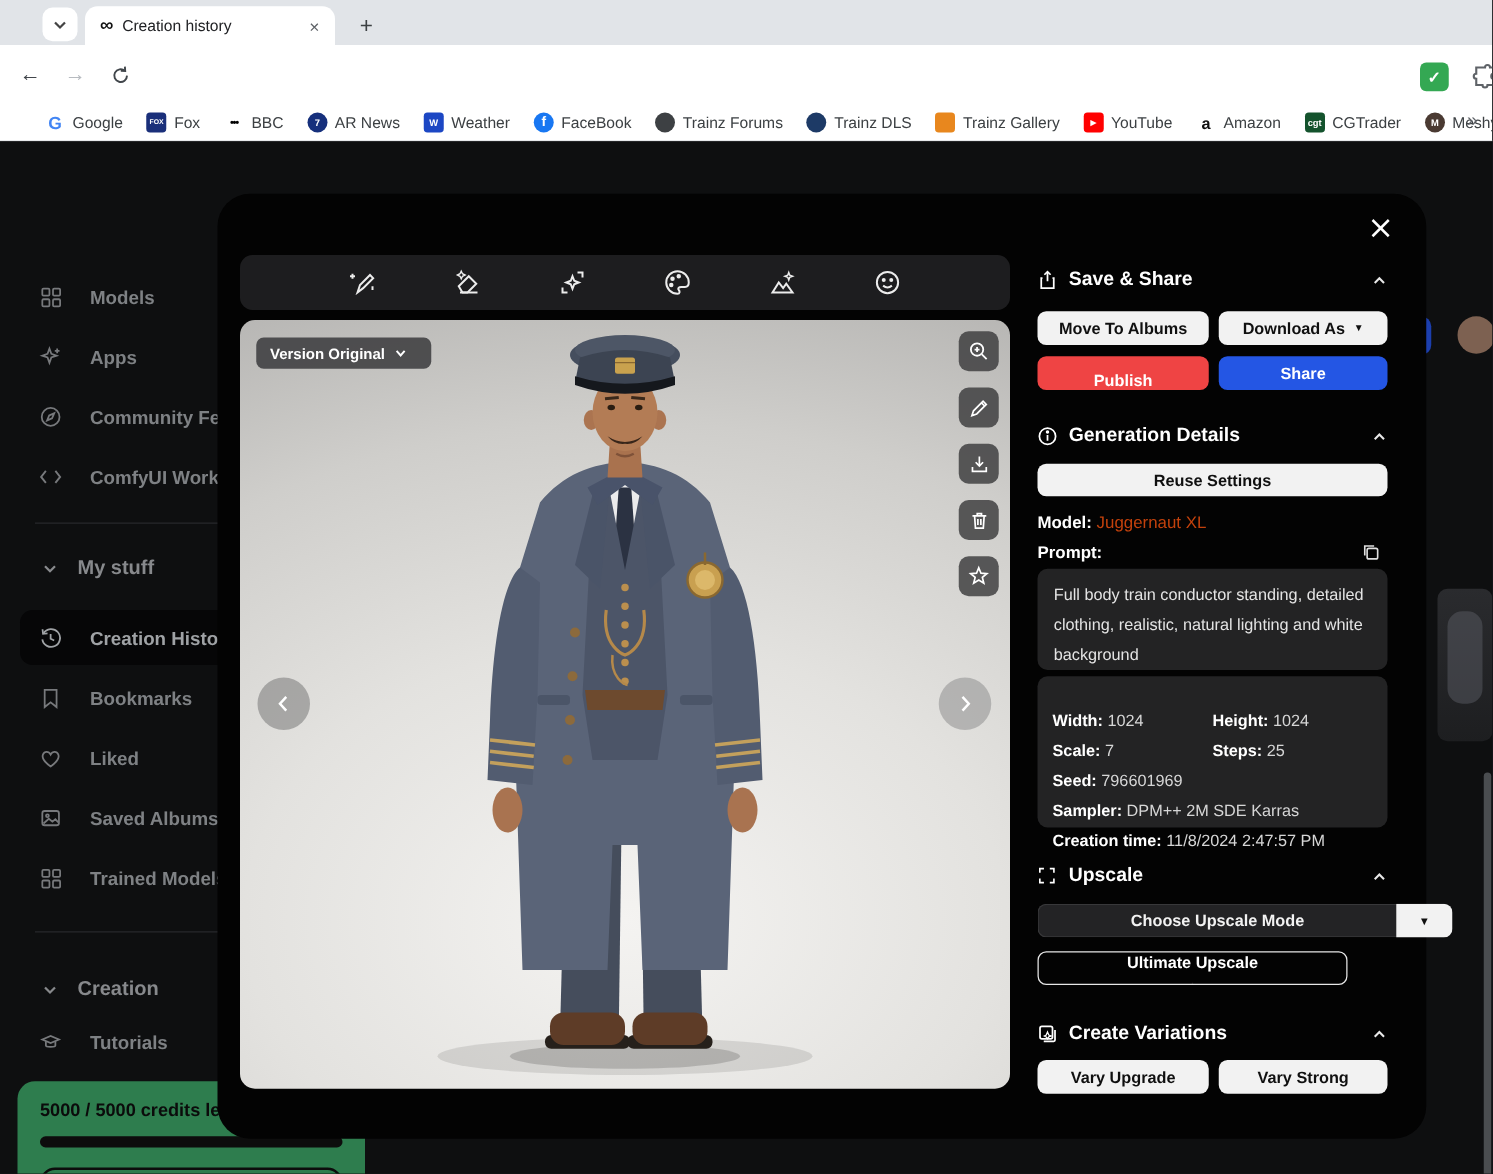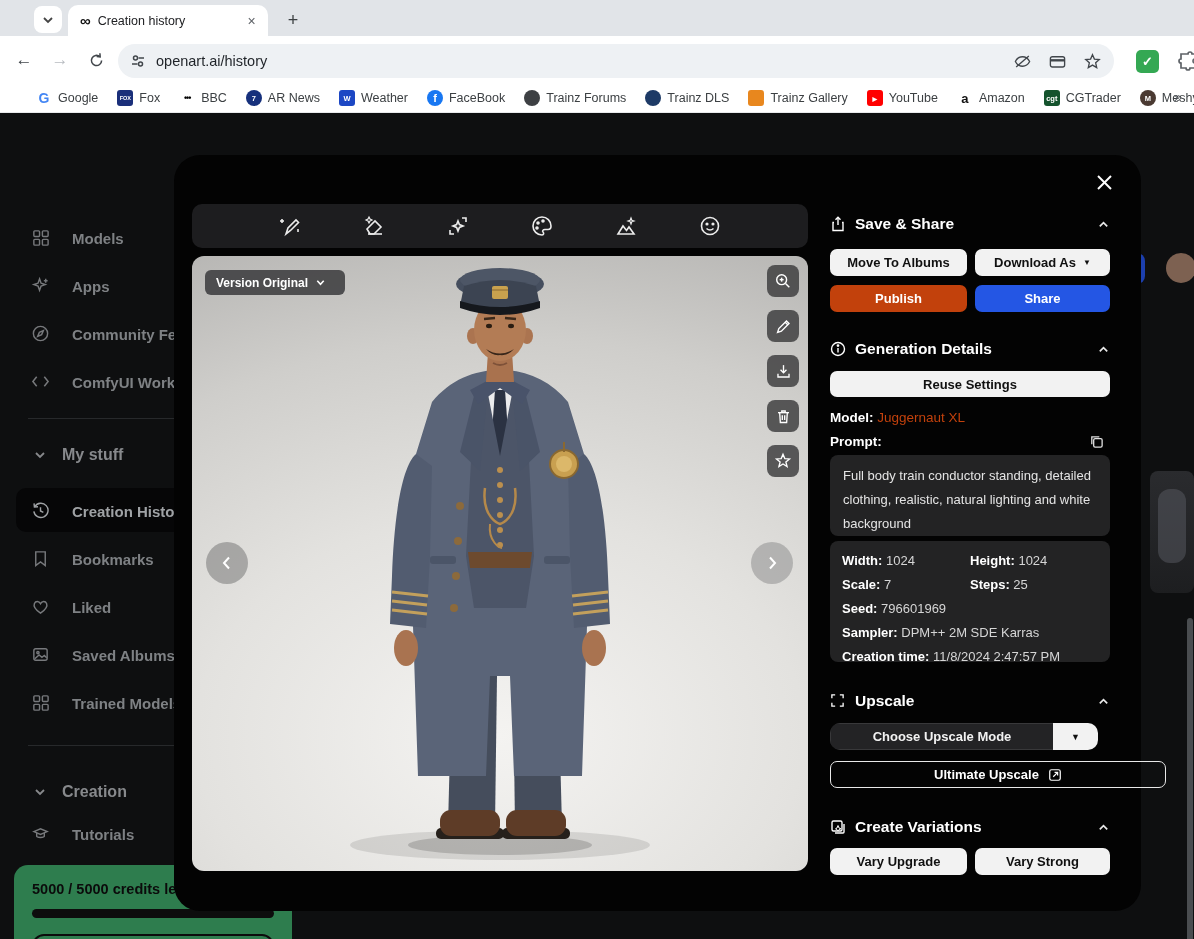--- a/index.html
+++ b/index.html
@@ -70,29 +70,29 @@
   .sec-title{font-size:15.5px;font-weight:700;color:#fff;flex:1;}
   .sec-ic{width:16px;height:16px;color:#fff;}
   .chev-up{width:13px;height:13px;color:#e8e8e8;}
   .btn-white{position:absolute;height:27px;background:#f2f2f2;border-radius:7px;display:flex;align-items:center;justify-content:center;gap:7px;font-size:13px;font-weight:700;color:#101010;box-sizing:border-box;}
   .btn-blue{position:absolute;height:27px;border-radius:7px;display:flex;align-items:center;justify-content:center;font-size:13px;font-weight:700;color:#fff;}
   .label-line{position:absolute;font-size:13.5px;color:#fff;font-weight:700;}
   .label-line .val{font-weight:400;color:#d8d8d8;}
   .link{font-weight:600;}
   .copy-ic{position:absolute;width:15px;height:15px;color:#e0e0e0;}
   .prompt-box{position:absolute;left:0;top:300px;width:280px;height:81px;background:#232324;border-radius:8px;box-sizing:border-box;padding:9px 13px;font-size:13px;line-height:24px;color:#e4e4e4;overflow:hidden;}
-  .params-box{position:absolute;left:0;top:386px;width:280px;height:121px;background:#232324;border-radius:8px;box-sizing:border-box;padding:7px 12px;font-size:13px;color:#fff;}
+  .params-box{position:absolute;left:0;top:386px;width:280px;height:121px;background:#232324;border-radius:8px;box-sizing:border-box;padding:23px 12px;font-size:13px;color:#fff;}
   .prow{display:flex;height:24px;align-items:center;}
   .pcell{width:128px;white-space:nowrap;}
   .plabel{font-weight:700;color:#fff;}
   .pval{font-weight:400;color:#d6d6d6;}
-  .split-btn{position:absolute;left:0;top:568px;width:268px;height:27px;border-radius:10px;overflow:hidden;display:flex;justify-content:space-between;}
+  .split-btn{position:absolute;left:0;top:568px;width:332px;height:27px;border-radius:0;overflow:hidden;display:flex;justify-content:space-between;}
   .split-main{flex:1;background:#232325;border:1px solid #38383a;border-right:none;border-radius:7px 0 0 7px;display:flex;align-items:center;justify-content:center;font-size:13px;font-weight:700;color:#f2f2f2;}
   .split-arrow{width:45px;background:#f2f2f2;display:flex;align-items:center;justify-content:center;font-size:9px;color:#101010;border-radius:0 7px 7px 0;}
-  .btn-outline{position:absolute;left:0;top:606px;width:336px;height:27px;border:1px solid #e8e8e8;border-radius:7px;box-sizing:border-box;display:flex;align-items:center;justify-content:center;gap:9px;font-size:13px;font-weight:700;color:#fff;}
+  .btn-outline{position:absolute;left:0;top:606px;width:248px;height:27px;border:1px solid #e8e8e8;border-radius:7px;box-sizing:border-box;display:flex;align-items:center;justify-content:center;gap:9px;font-size:13px;font-weight:700;color:#fff;flex-direction:column;}
 </style>
 </head>
 <body>
 
 <div class="stage">
 
   <div class="abs tabstrip"></div>
   <div class="abs ic tabsearch">
     <svg width="12" height="12" viewBox="0 0 12 12" fill="none" stroke="#444" stroke-width="1.8">
         <polyline points="2,4 6,8 10,4"></polyline>
@@ -105,40 +105,20 @@
   </div>
   <div class="abs ic newtab">+</div>
 
   <div class="abs toolbar"></div>
   <div class="abs ic navbtn" style="left:12px;">←</div>
   <div class="abs ic navbtn" style="left:48px;color:#b7bbc0;">→</div>
   <div class="abs ic navbtn" style="left:84px;">
     <svg width="17" height="17" viewBox="0 0 20 20" fill="none" stroke="#41464b" stroke-width="1.8">
         <path d="M16,10 a6,6 0 1 1 -2,-4.5"></path>
         <polyline points="14,1.5 14.3,5.7 10.2,5.4" fill="none"></polyline>
-      </svg>
-  </div>
-  <div class="abs urlpill">
-    <svg width="16" height="16" viewBox="0 0 16 16" fill="none" stroke="#41464b" stroke-width="1.5">
-        <circle cx="5.5" cy="5" r="2"></circle>
-        <line x1="8.5" y1="5" x2="14" y2="5"></line>
-        <circle cx="10.5" cy="11" r="2"></circle>
-        <line x1="2" y1="11" x2="7.5" y2="11"></line>
-      </svg>
-    <span class="urltext">openart.ai/history</span>
-    <svg width="19" height="19" viewBox="0 0 24 24" fill="none" stroke="#41464b" stroke-width="1.7" style="margin-right:16px">
-        <path d="M3,12 C5,8 8.5,6 12,6 C15.5,6 19,8 21,12 C19,16 15.5,18 12,18 C8.5,18 5,16 3,12 Z"></path>
-        <line x1="4" y1="19" x2="20" y2="5"></line>
-      </svg>
-    <svg width="19" height="19" viewBox="0 0 24 24" fill="none" stroke="#41464b" stroke-width="1.7" style="margin-right:16px">
-        <rect x="3" y="6" width="18" height="13" rx="2.5"></rect>
-        <line x1="3" y1="10.5" x2="21" y2="10.5" stroke-width="3"></line>
-      </svg>
-    <svg width="19" height="19" viewBox="0 0 24 24" fill="none" stroke="#41464b" stroke-width="1.7">
-        <path d="M12,3.5 L14.4,9 L20.5,9.6 L16,13.6 L17.3,19.7 L12,16.5 L6.7,19.7 L8,13.6 L3.5,9.6 L9.6,9 Z"></path>
       </svg>
   </div>
   <div class="abs ic extbox" style="background: rgb(52, 168, 83);">✓</div>
   <div class="abs" style="left:1176px;top:50px;">
     <svg width="24" height="24" viewBox="0 0 24 24" fill="none" stroke="#5f6368" stroke-width="1.7">
         <path d="M9,4 h3 a2,2 0 1 1 4,0 h3 v5 a2,2 0 1 0 0,4 v5 h-5 a2,2 0 1 1 -4,0 H5 v-5 a2,2 0 1 1 0,-4 V4 Z"></path>
       </svg>
   </div>
 
   <div class="abs bookmarks">
@@ -555,21 +535,21 @@
             </svg>
           </span>
       </div>
       <div class="btn-white" style="left:0;top:94px;width:137px">
           <span>Move To Albums</span>
         </div>
       <div class="btn-white" style="left:145px;top:94px;width:135px">
           <span>Download As</span>
           <span style="font-size:8px">▼</span>
         </div>
-      <div class="btn-blue" style="left: 0px; top: 130px; width: 137px; background: #c2410c;">
+      <div class="btn-blue" style="left: 0px; top: 130px; width: 137px; background: #ef4444; align-items: flex-end;">
           <span>Publish</span>
         </div>
       <div class="btn-blue" style="left: 145px; top: 130px; width: 135px; background: rgb(36, 86, 228);">
           <span>Share</span>
         </div>
 
       <div class="sec-head" style="top:185px">
         <span class="sec-ic">
             <svg width="16" height="16" viewBox="0 0 16 16" fill="none" stroke="#fff" stroke-width="1.4">
               <circle cx="8" cy="8" r="6.5"></circle>

